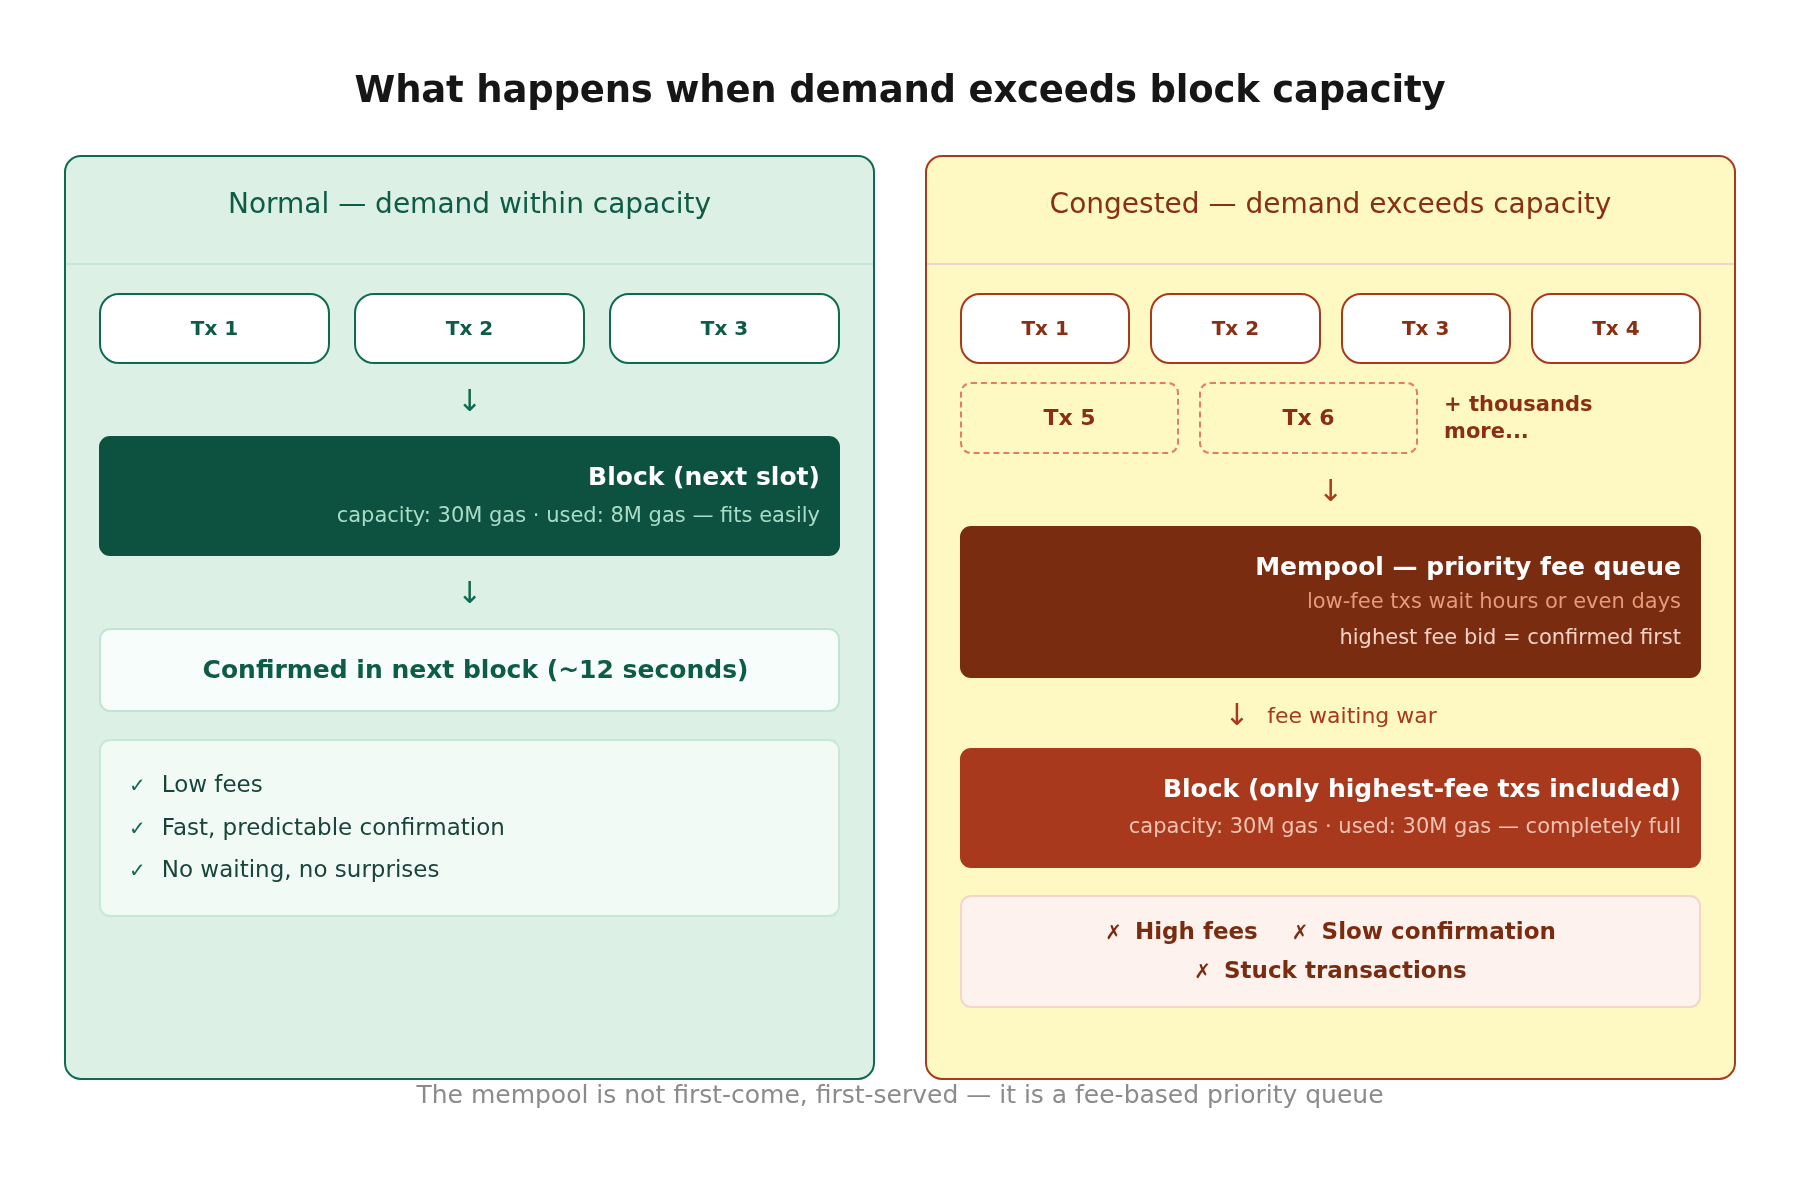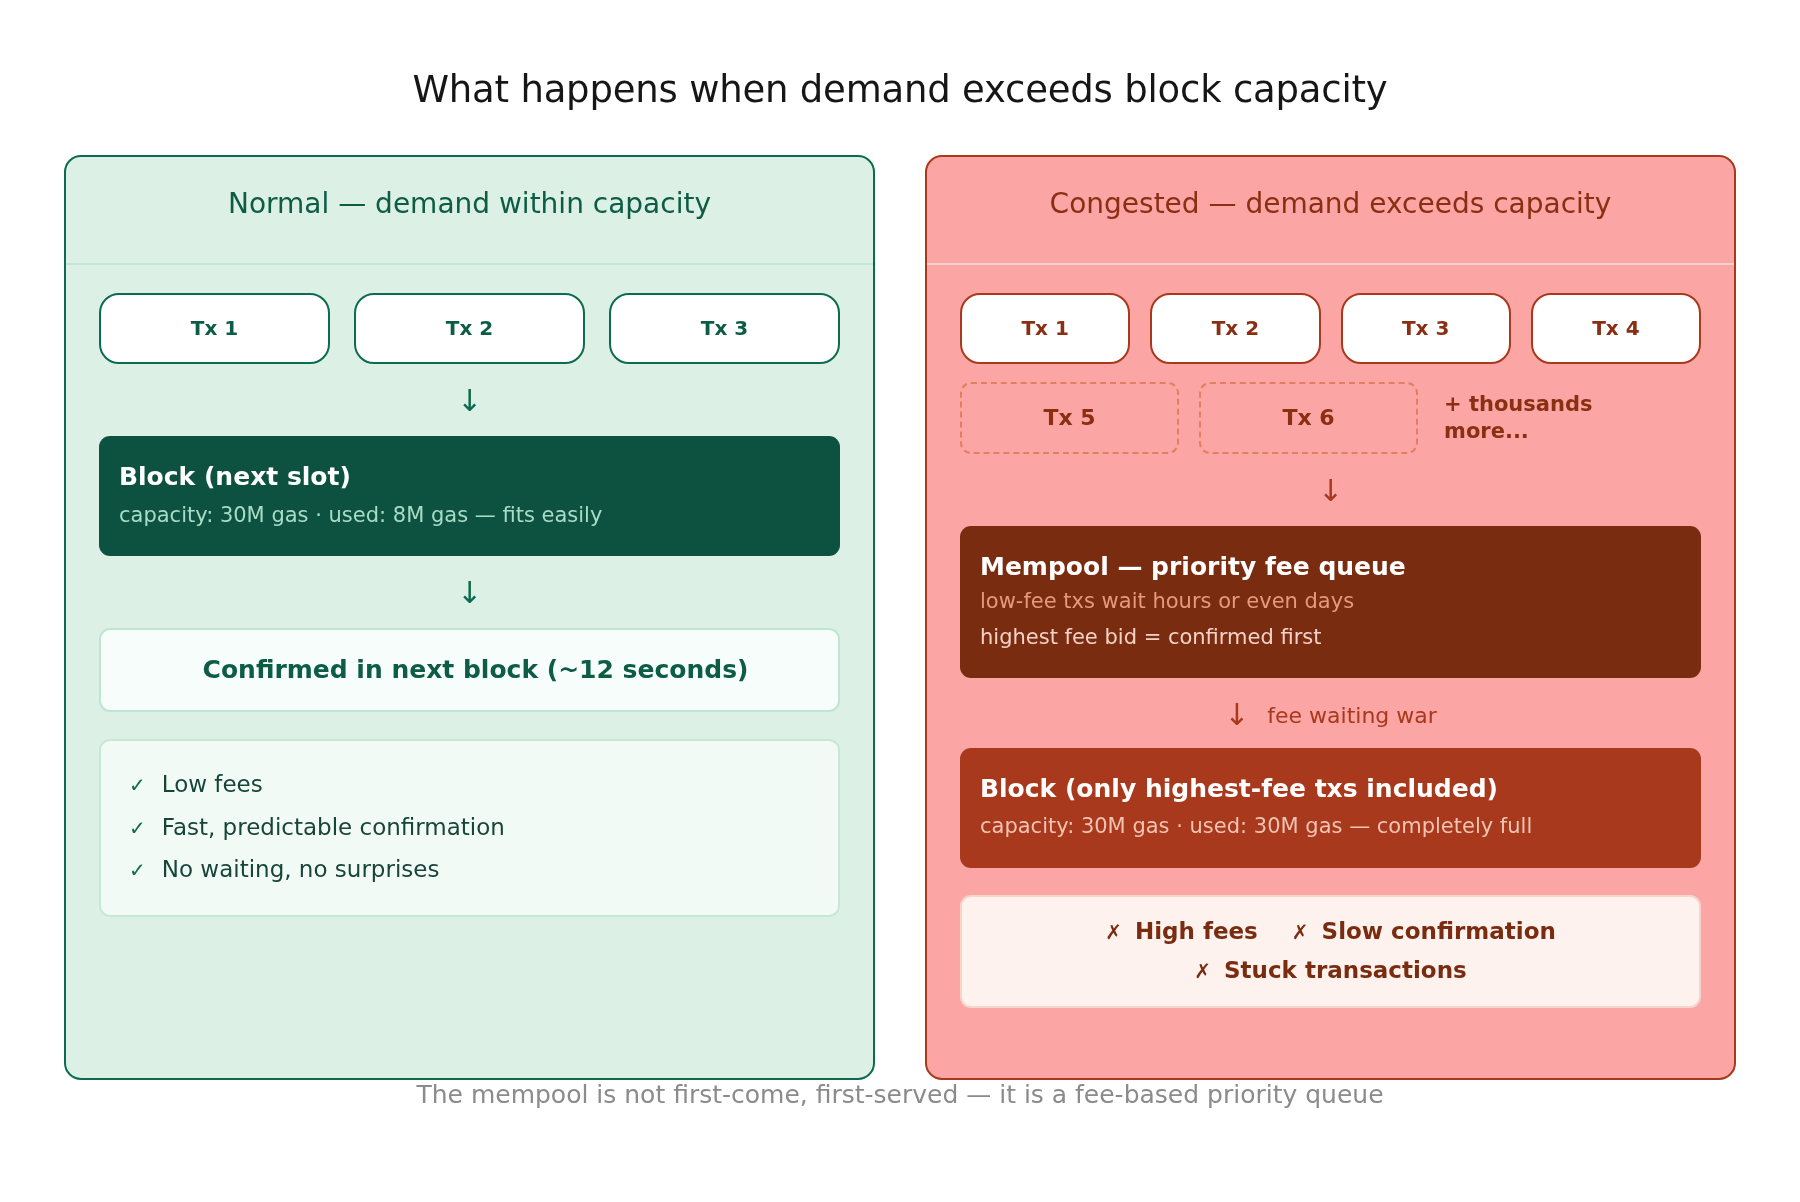--- a/index.html
+++ b/index.html
@@ -19,21 +19,21 @@
     height: 1202px;
     box-sizing: border-box;
     padding: 50px 64px 0 64px;
     display: flex;
     flex-direction: column;
   }
 
   .title {
     text-align: center;
     font-size: 37px;
-    font-weight: normal;
+    font-weight: bold;
     color: #161616;
     letter-spacing: -0.2px;
     margin: 18px 0 0 0;
     line-height: 1.2;
   }
 
   .panels {
     display: flex;
     gap: 50px;
     margin-top: 43px;
@@ -47,21 +47,21 @@
     overflow: hidden;
   }
 
   .panel-normal {
     border: 2.5px solid #0d6b4f;
     background: #dcf0e6;
     min-height: 925px;
   }
   .panel-congested {
     border: 2.5px solid #a8391c;
-    background: #fca5a5;
+    background: #fef9c3;
     min-height: 925px;
   }
 
   .panel-header {
     text-align: center;
     font-size: 28px;
     font-weight: normal;
     padding: 30px 16px 43px 16px;
   }
   .panel-normal .panel-header {
@@ -156,21 +156,21 @@
   }
   .arrow-inline .lbl {
     font-size: 22px;
     font-weight: normal;
     color: #a8391c;
   }
 
   
   .block {
     border-radius: 11px;
-    text-align: left;
+    text-align: right;
     padding: 25px 20px 27px 20px;
   }
   .block-green { background: #0d5240; }
   .block-red { background: #a8391c; }
   .block-brown { background: #7a2c11; }
 
   .block-title {
     font-size: 25px;
     font-weight: bold;
     color: #ffffff;

